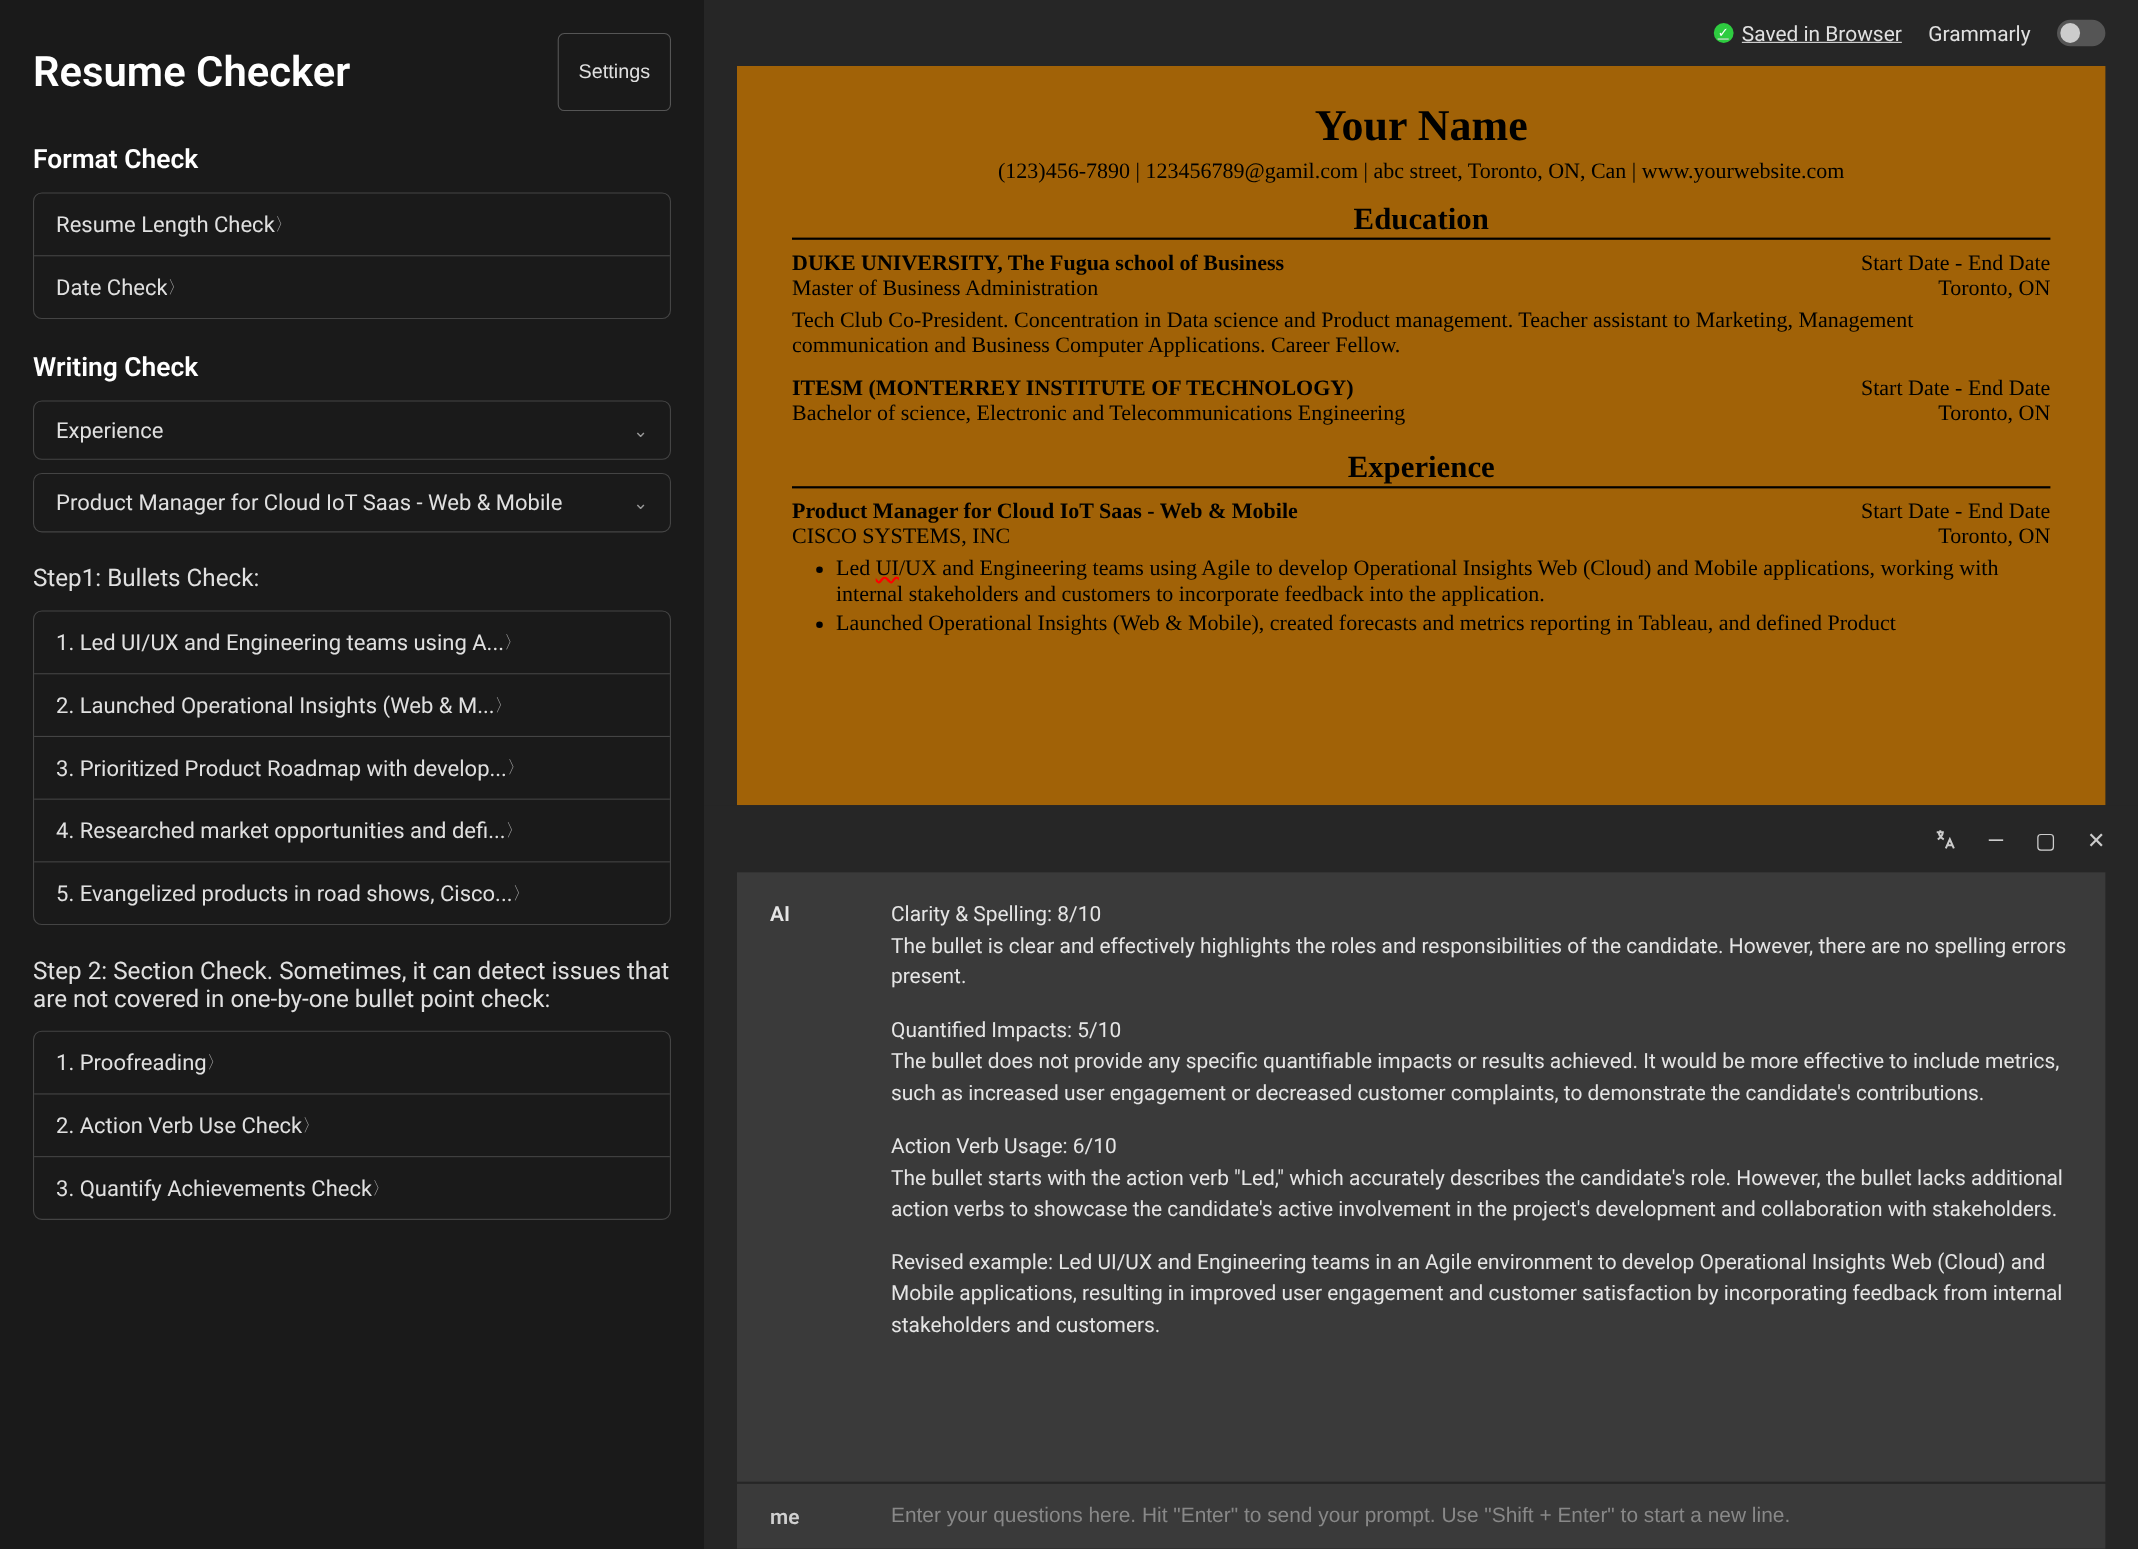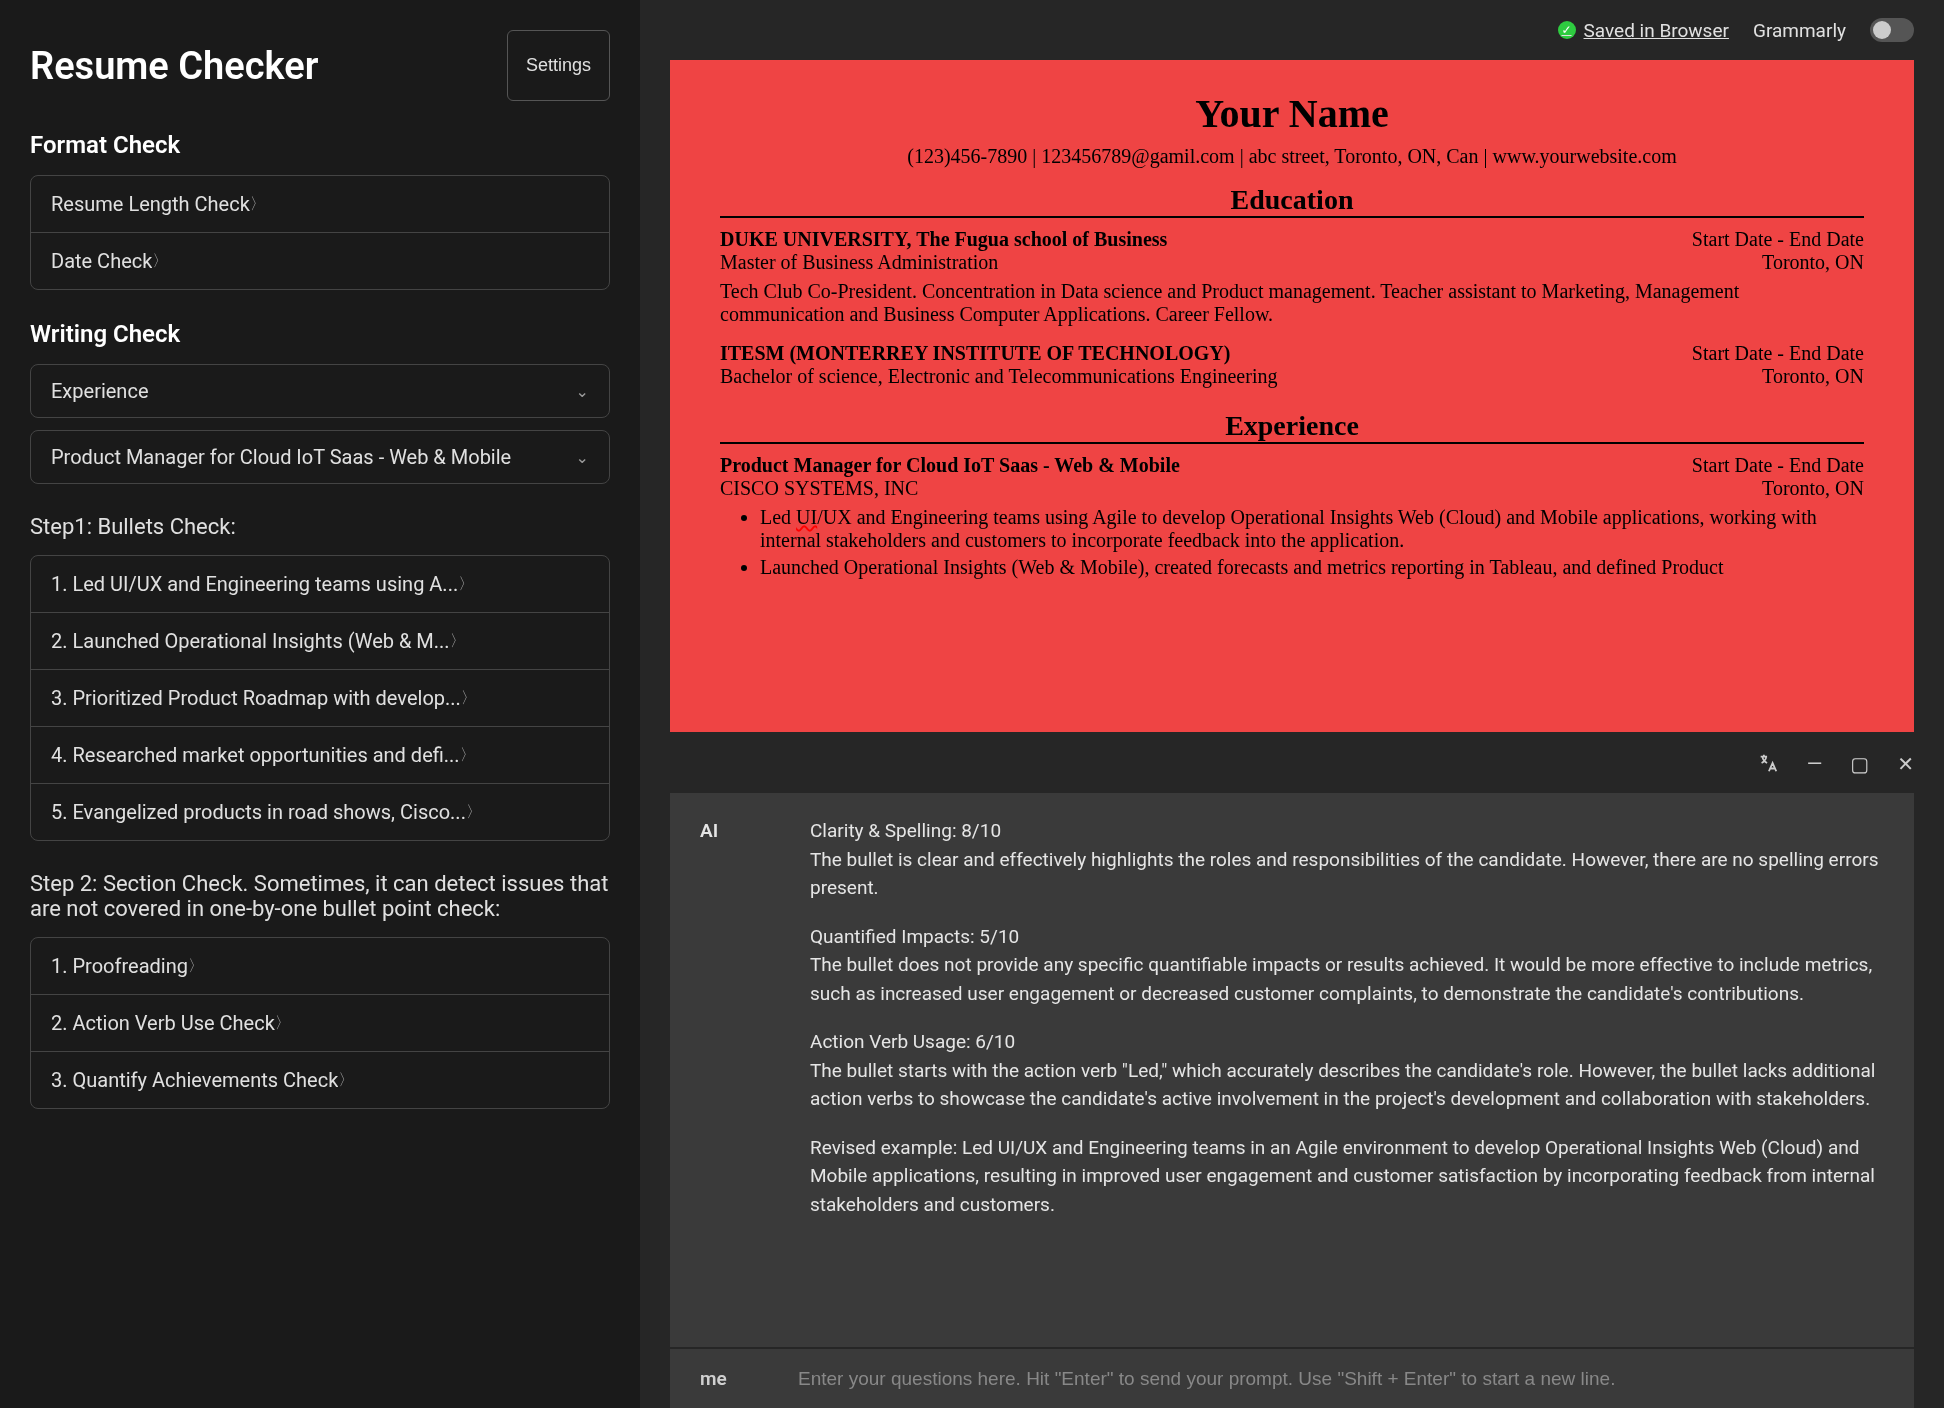--- a/index.html
+++ b/index.html
@@ -127,21 +127,21 @@
       content: "";
       position: absolute;
       width: 18px;
       height: 18px;
       background: #ccc;
       border-radius: 50%;
       top: 3px;
       left: 3px;
     }
     .resume-preview {
-      background: #ef4444;
+      background: #a16207;
       color: #000;
       margin: 0 30px;
       padding: 30px 50px;
       flex: 1;
       overflow: hidden;
       font-family: Georgia, serif;
     }
     .resume-name {
       text-align: center;
       font-size: 40px;
@@ -211,21 +211,21 @@
     }
     .ai-speaker {
       font-weight: 600;
       min-width: 80px;
     }
     .ai-text p { margin-bottom: 20px; }
     .ai-input-row {
       background: #3a3a3a;
       padding: 18px 30px;
       display: flex;
-      gap: 18px;
+      gap: 30px;
       align-items: center;
       margin-top: 2px;
     }
     .ai-input-row .speaker {
       font-weight: 600;
       min-width: 80px;
       color: #d0d0d0;
       font-size: 19px;
     }
     .ai-input {

